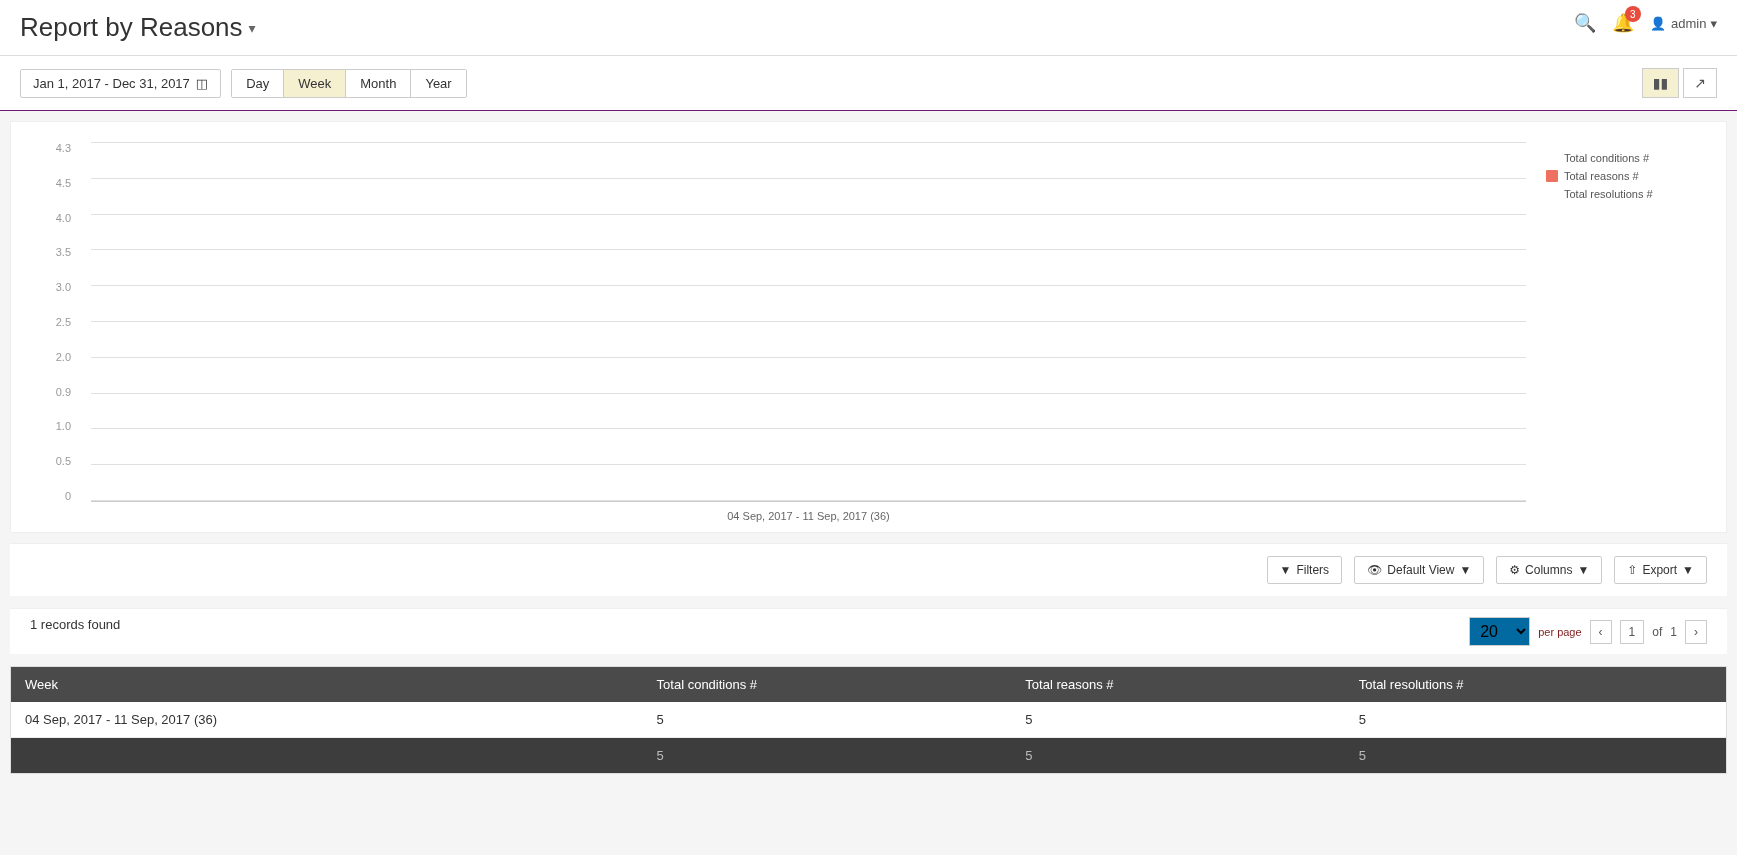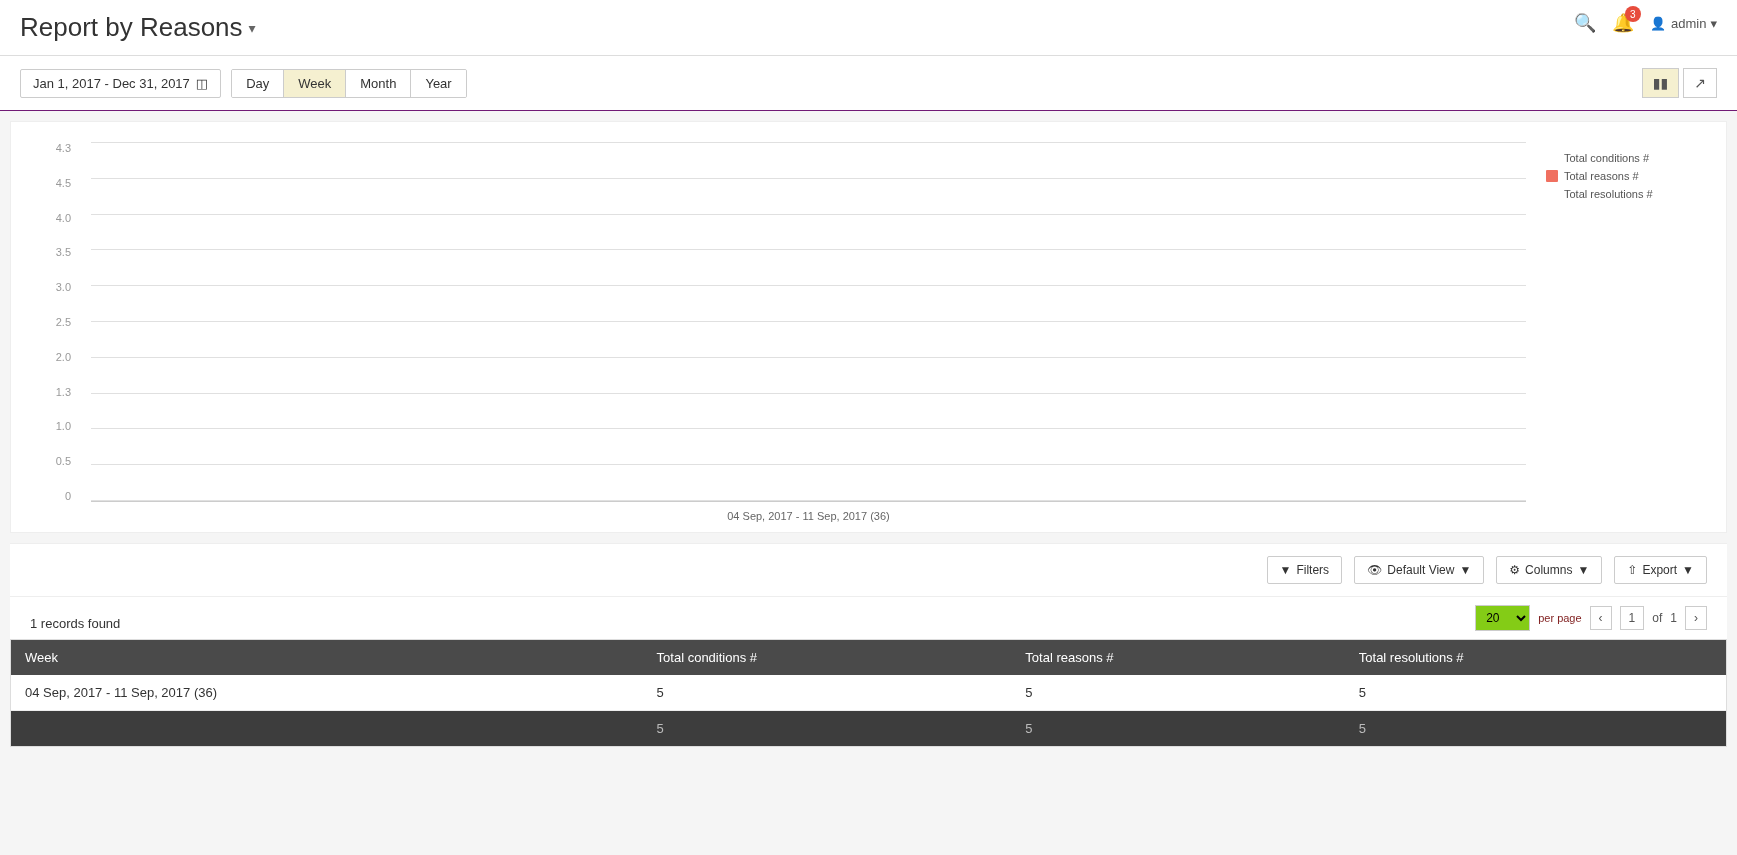--- a/index.html
+++ b/index.html
@@ -237,41 +237,41 @@
       color: #333;
       display: flex;
       align-items: center;
       gap: 5px;
       border-radius: 2px;
     }
 
     
     .pagination-row {
       background: #fff;
-      margin: 0 10px;
+      margin: 12px 10px;
       padding: 8px 20px;
       display: flex;
-      align-items: flex-end;
+      align-items: flex-start;
       justify-content: space-between;
       border-top: 1px solid #eee;
     }
     .records-count {
       font-size: 13px;
       color: #333;
     }
     .pagination-right {
       display: flex;
       align-items: center;
       gap: 8px;
     }
     .per-page-select {
       border: 1px solid #ccc;
       padding: 4px 6px;
-      font-size: 12px;
-      background: #84cc16;
+      font-size: 16px;
+      background: #0369a1;
       cursor: pointer;
     }
     .per-page-label {
       font-size: 11px;
       color: #7f1d1d;
     }
     .page-nav-btn {
       border: 1px solid #ccc;
       background: #fff;
       padding: 4px 8px;
@@ -375,21 +375,21 @@
   </div>
 </div>
 
 <div class="chart-container">
   <div class="chart-inner">
 
     <div class="chart-y-axis">
       <span>0</span>
       <span>0.5</span>
       <span>1.0</span>
-      <span>1.3</span>
+      <span>0.9</span>
       <span>2.0</span>
       <span>2.5</span>
       <span>3.0</span>
       <span>3.5</span>
       <span>4.0</span>
       <span>4.5</span>
       <span>4.3</span>
     </div>
 
     <div class="chart-main">

